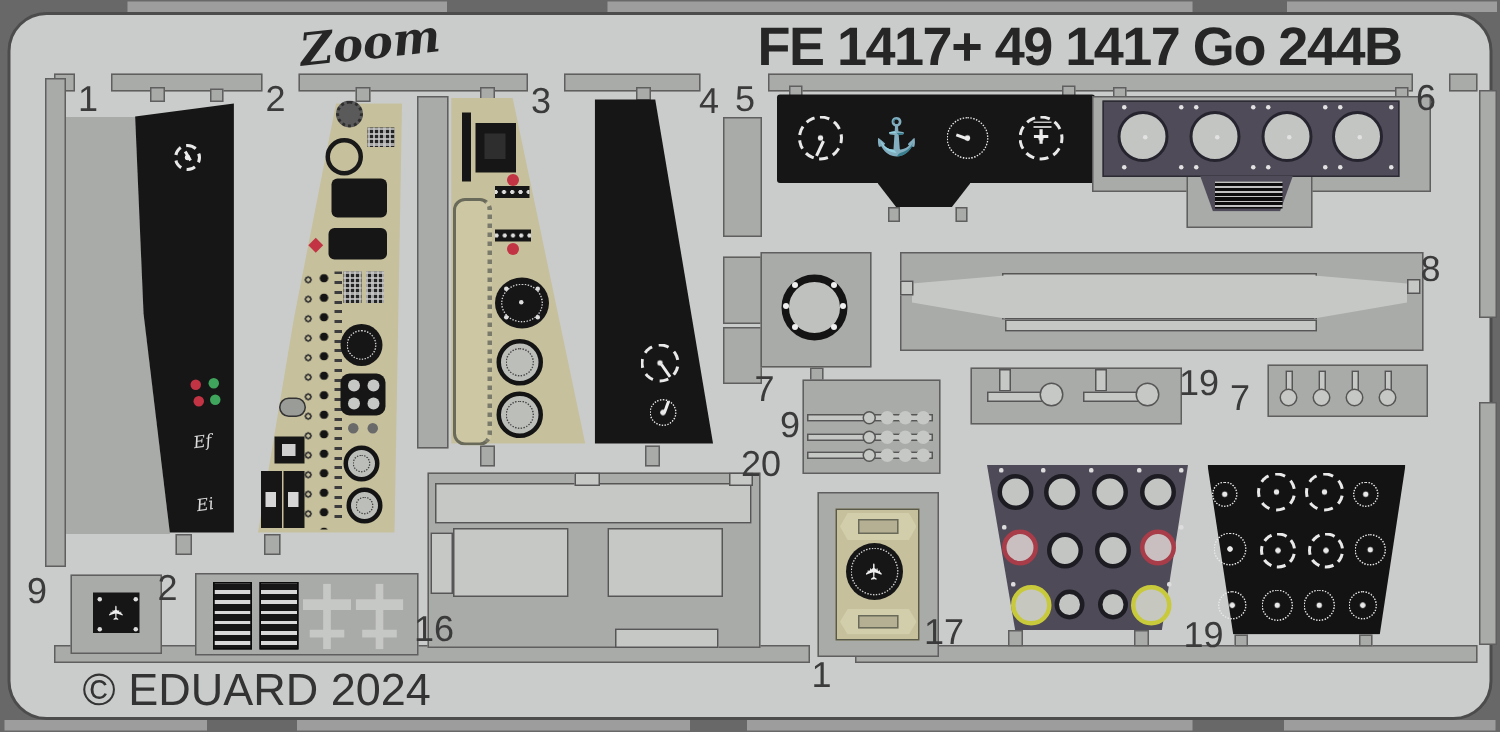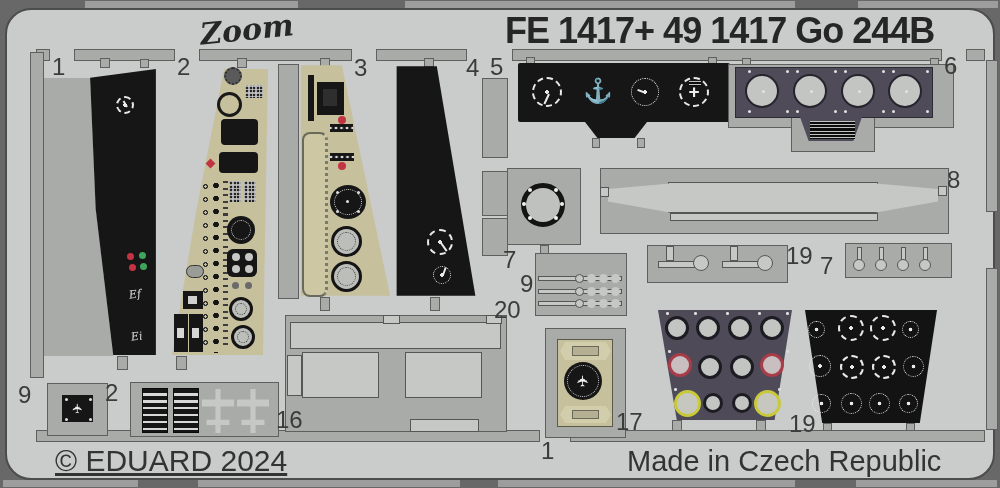--- a/index.html
+++ b/index.html
@@ -289,16 +289,15 @@
   <span class="num" style="left:786px;top:244px;">19</span>
   <span class="num" style="left:820px;top:254px;">7</span>
   <span class="num" style="left:18px;top:383px;">9</span>
   <span class="num" style="left:105px;top:381px;">2</span>
   <span class="num" style="left:276px;top:408px;">16</span>
   <span class="num" style="left:494px;top:298px;">20</span>
   <span class="num" style="left:541px;top:439px;">1</span>
   <span class="num" style="left:593px;top:410px;margin-left:23px;">17</span>
   <span class="num" style="left:789px;top:412px;">19</span>
 
-  <span class="a hdr" style="left:55px;top:446px;font-size:30px;color:#333;text-decoration:underline;">© EDUARD 2024</span>
-  <span class="a hdr" style="left:627px;top:447px;font-size:29px;color:#333;">Made in Czech Republic</span>
+  <span class="a hdr" style="left:55px;top:446px;font-size:30px;color:#333;">© EDUARD 2024</span>
 
 </div>
 
 </body></html>

